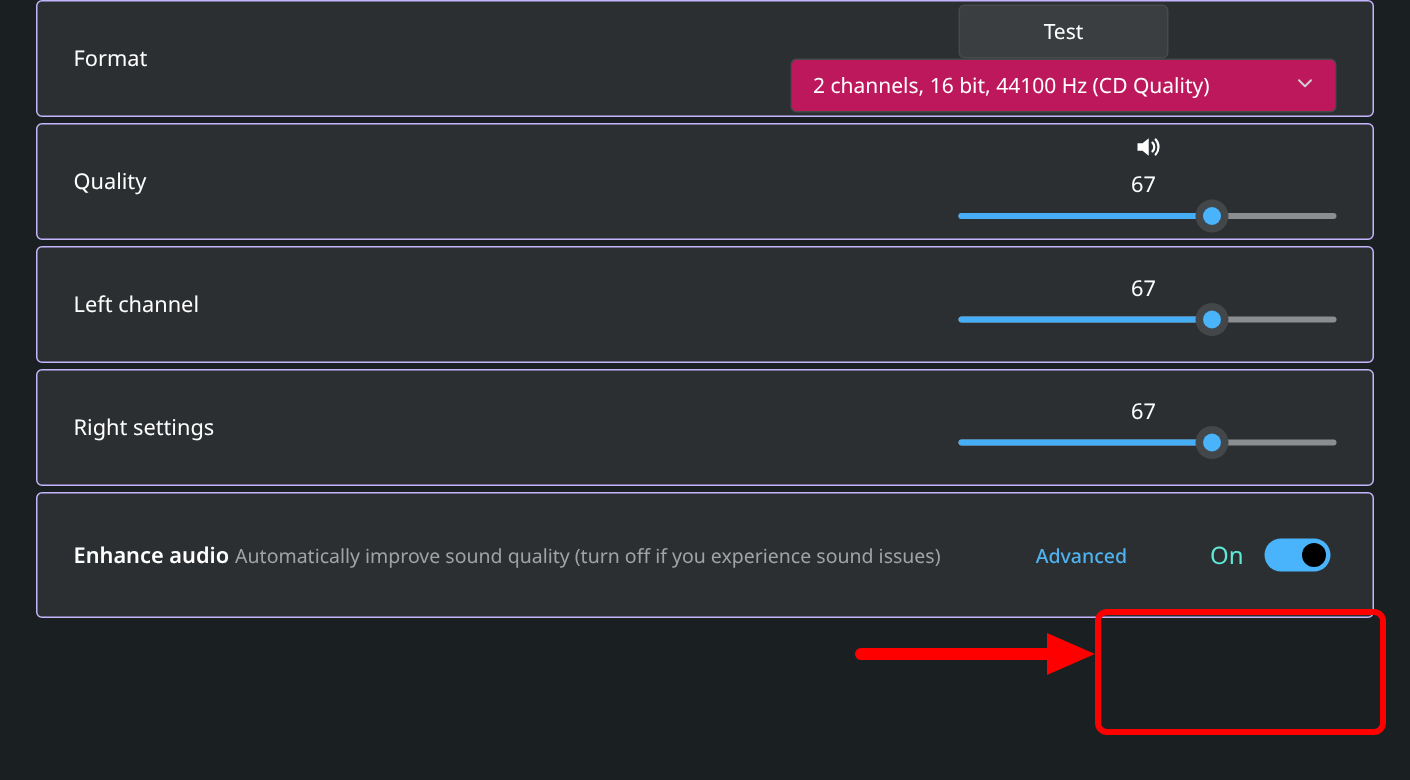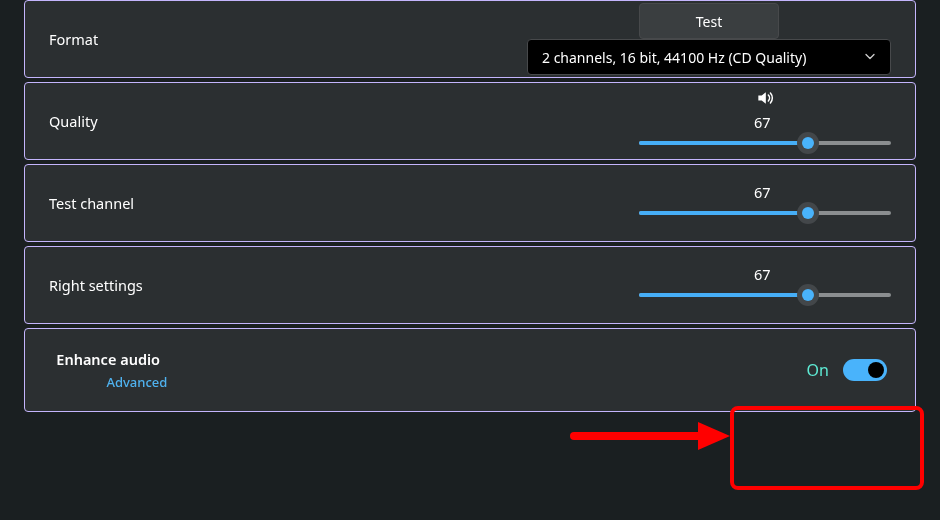--- a/index.html
+++ b/index.html
@@ -52,21 +52,21 @@
     font-size: 14px;
     display: flex;
     align-items: center;
     justify-content: center;
     cursor: pointer;
   }
   .dropdown {
     width: 364px;
     height: 36px;
     border-radius: 4px;
-    background: #000000;
+    background: #be185d;
     border: 1px solid #47494b;
     color: #ffffff;
     font-size: 14px;
     display: flex;
     align-items: center;
     padding: 0 40px 0 14px;
     cursor: pointer;
     position: relative;
     white-space: nowrap;
   }
@@ -130,21 +130,21 @@
     border-radius: 50%;
     background: #49b3fb;
   }
   
   .enhance-card {
     height: 84px;
     padding-right: 28px;
   }
   .enhance-text {
     display: flex;
-    flex-direction: column;
+    flex-direction: row;
     gap: 4px;
     text-align: center;
   }
   .enhance-title {
     font-size: 14.5px;
     font-weight: 600;
     color: #ffffff;
   }
   .enhance-sub {
     font-size: 13px;
@@ -232,21 +232,21 @@
       <div class="value">67</div>
       <div class="slider">
         <div class="track"></div>
         <div class="fill" style="width: 67%;"></div>
         <div class="thumb" style="left: 67%;"></div>
       </div>
     </div>
   </div>
 
   <div class="card">
-    <div class="label">Test channel</div>
+    <div class="label">Left channel</div>
     <div class="content-right">
       <div class="value">67</div>
       <div class="slider">
         <div class="track"></div>
         <div class="fill" style="width: 67%;"></div>
         <div class="thumb" style="left: 67%;"></div>
       </div>
     </div>
   </div>
 
@@ -259,20 +259,21 @@
         <div class="fill" style="width: 67%;"></div>
         <div class="thumb" style="left: 67%;"></div>
       </div>
     </div>
   </div>
 
   <div class="card enhance-card">
     <div class="enhance-text">
       <div class="enhance-title">Enhance audio</div>
       <div class="enhance-sub">
+        <span>Automatically improve sound quality (turn off if you experience sound issues)</span>
         <span>&nbsp;</span>
         <span class="link">Advanced</span>
       </div>
     </div>
     <div class="content-right">
       <div class="toggle-wrap">
         <div class="toggle-state">On</div>
         <div class="toggle">
           <div class="knob"></div>
         </div>

